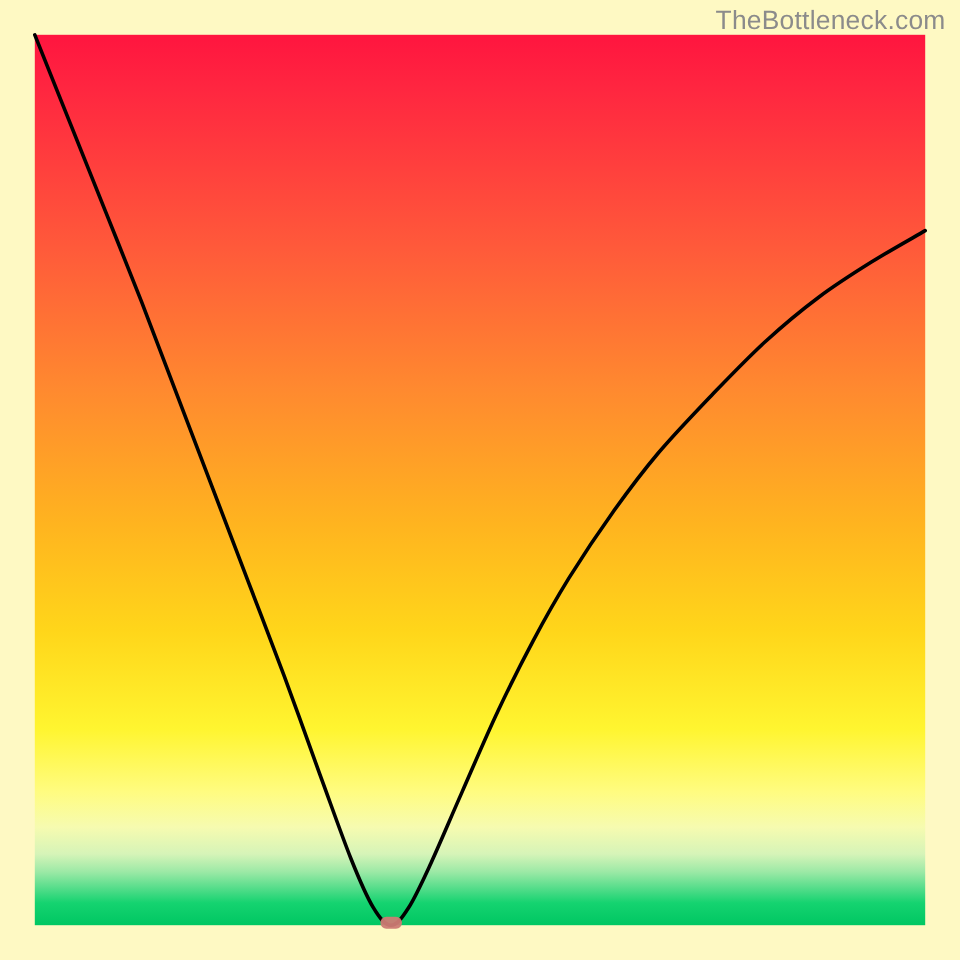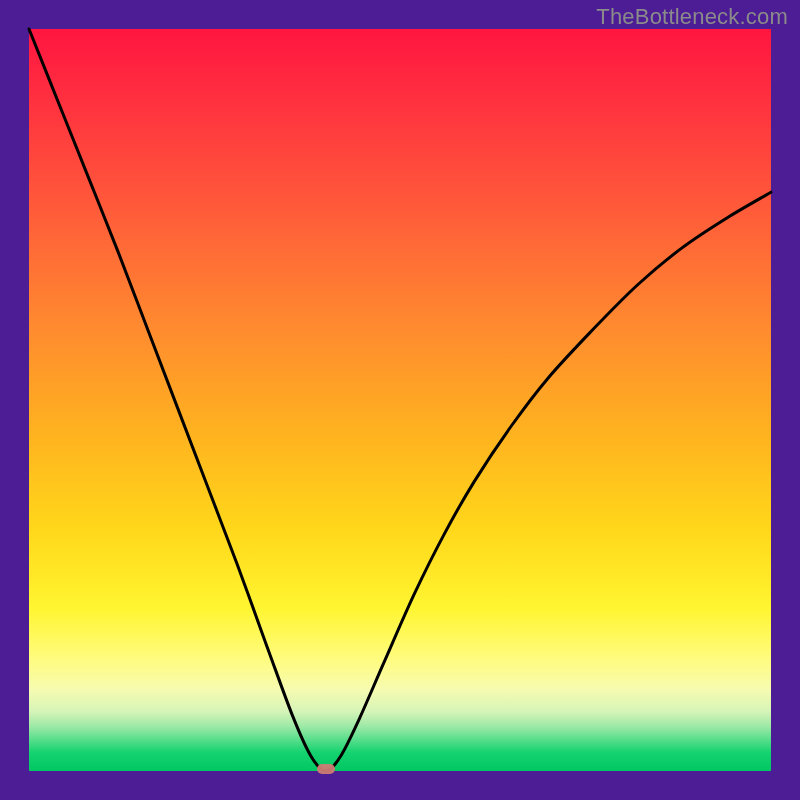--- a/index.html
+++ b/index.html
@@ -9,21 +9,21 @@
     height: 800px;
     background: #000;
     overflow: hidden;
   }
   .frame {
     position: absolute;
     left: 0;
     top: 0;
     width: 800px;
     height: 800px;
-    background: #4c1d95;
+    background: #fef9c3;
   }
   .plot {
     position: absolute;
     left: 29px;
     top: 29px;
     width: 742px;
     height: 742px;
     
     background: linear-gradient(
       to bottom,

